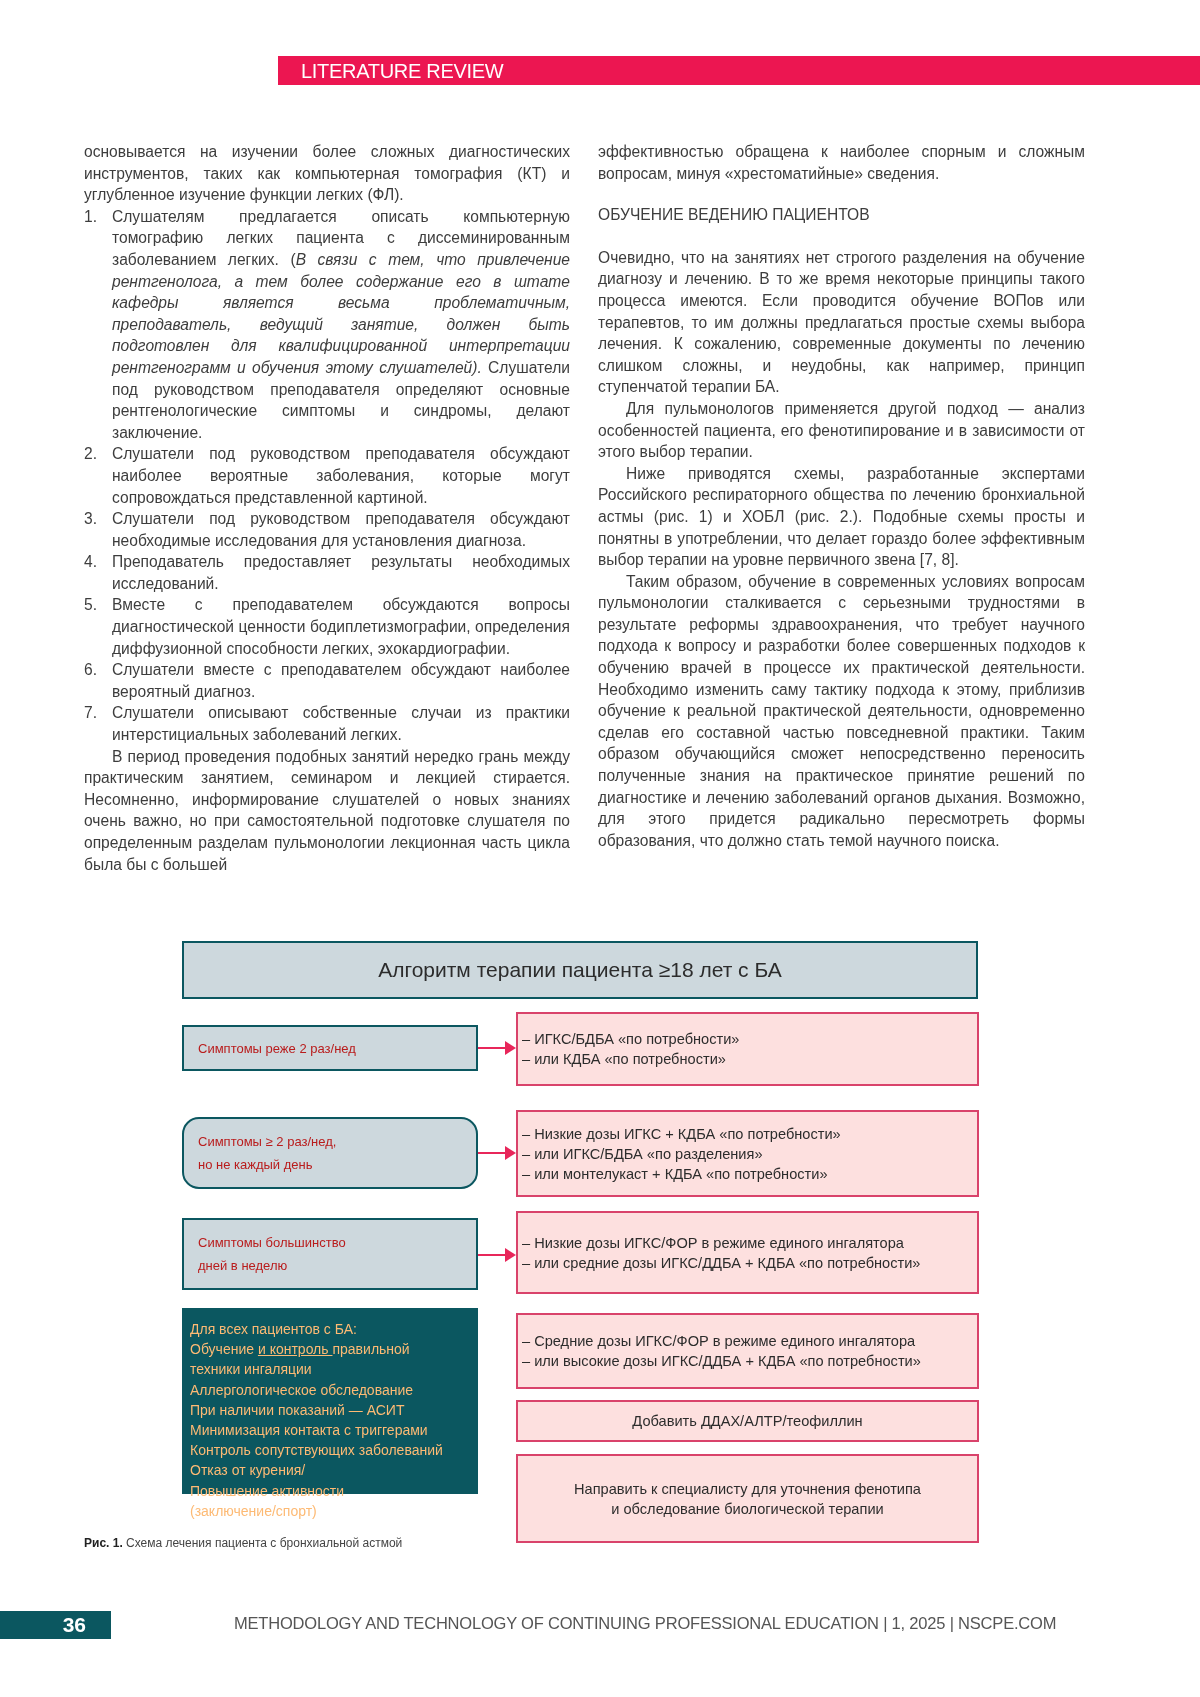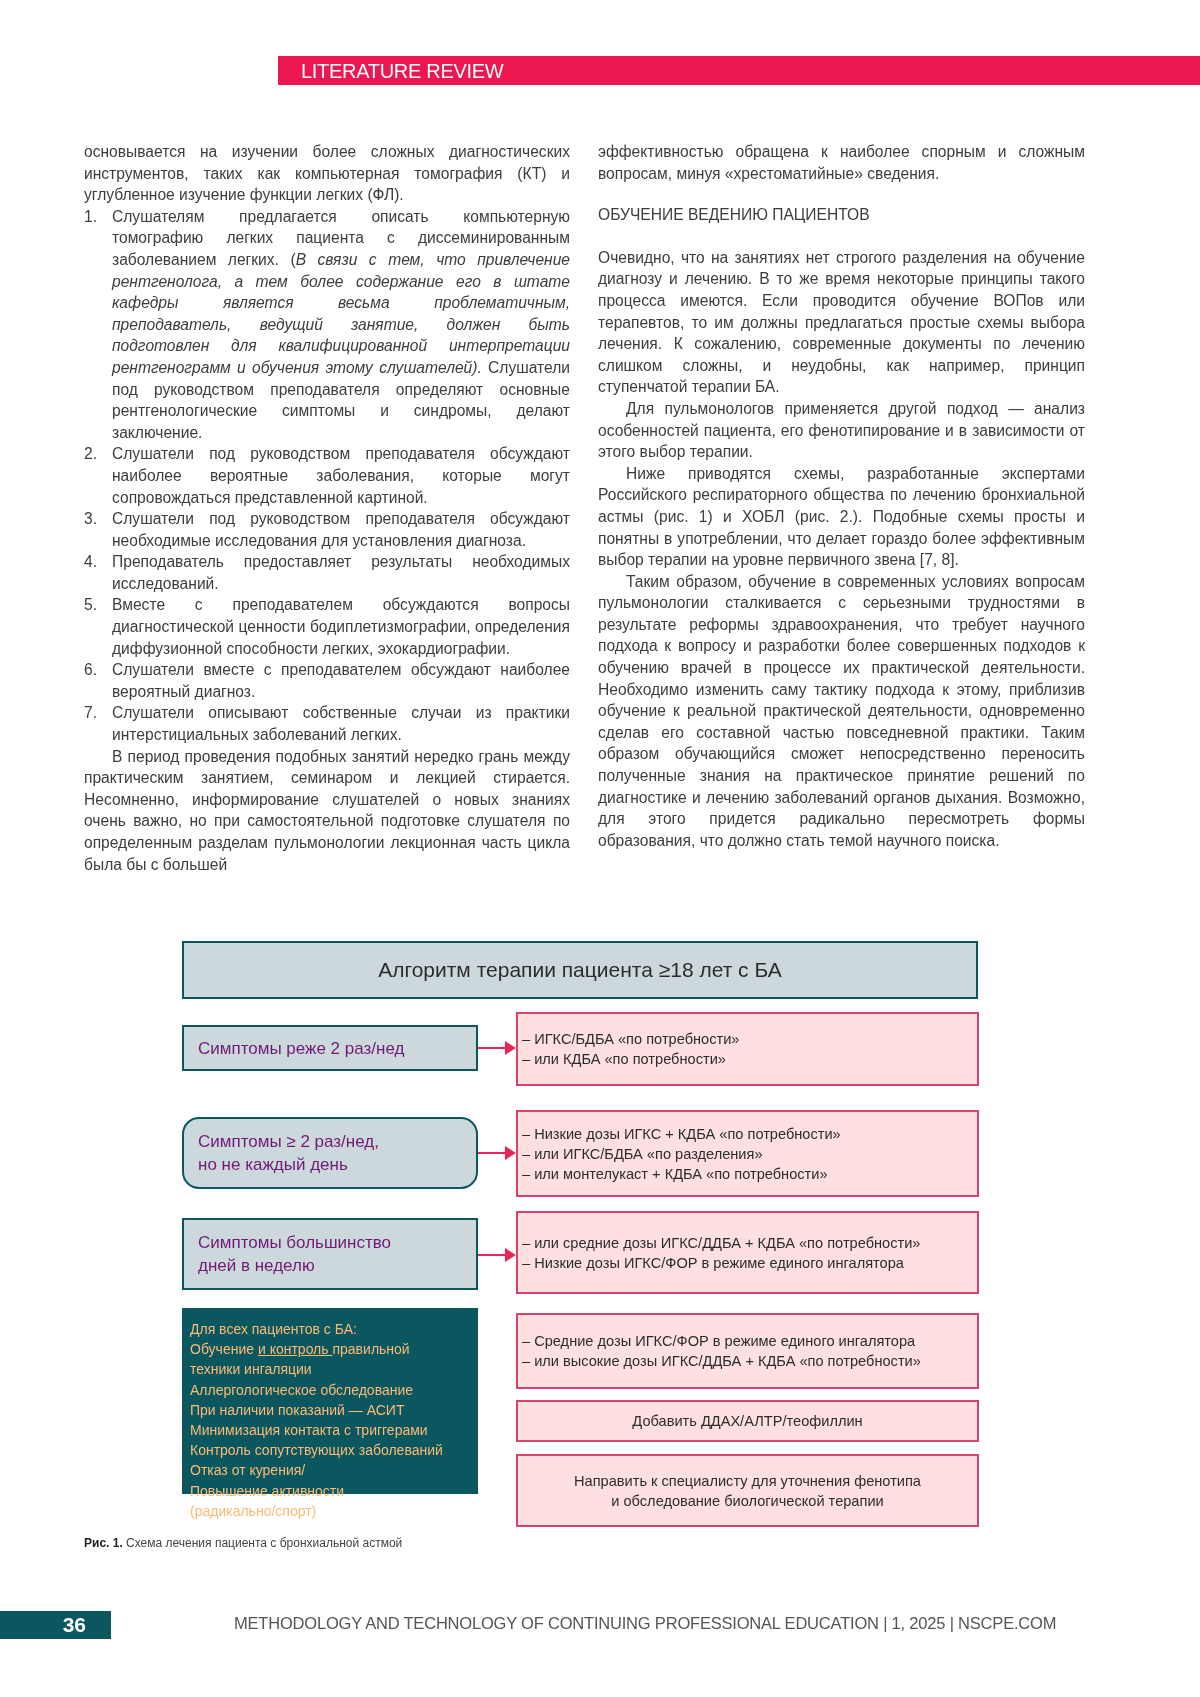--- a/index.html
+++ b/index.html
@@ -21,22 +21,22 @@
   .col ol li { position: relative; padding-left: 28px; }
   .col ol li .num { position: absolute; left: 0; top: 0; }
   .col em { font-style: italic; }
   .section-head { margin: 20px 0 21px 0 !important; text-align: left; }
 
   
   .fc-title { position: absolute; left: 182px; top: 941px; width: 796px; height: 58px;
               background: #cdd8dd; border: 2px solid #0b5760; box-sizing: border-box;
               text-align: center; line-height: 54px; font-size: 21px; color: #2c2c2c; }
   .fc-left { position: absolute; left: 182px; width: 296px; background: #cdd8dd;
-             border: 2px solid #0b5760; box-sizing: border-box; font-size: 17px;
-             line-height: 23px; color: #701a75; padding: 0 14px; display: flex;
+             border: 2px solid #0b5760; box-sizing: border-box; font-size: 13px;
+             line-height: 23px; color: #b91c1c; padding: 0 14px; display: flex;
              flex-direction: column; justify-content: center; }
   .fc-right { position: absolute; left: 516px; width: 463px; background: #fde0df;
               border: 2px solid #d9436b; box-sizing: border-box; font-size: 14.6px;
               line-height: 20px; color: #2c2c2c; padding: 0 4px; display: flex;
               flex-direction: column; justify-content: center; }
   .fc-right.center { text-align: center; }
   .fc-all { position: absolute; left: 182px; top: 1308px; width: 296px; height: 186px;
             background: #0b5760; color: #fdba74; font-size: 14px; line-height: 20.2px;
             padding: 11px 8px; box-sizing: border-box; }
   .fc-all div { white-space: nowrap; }
@@ -116,45 +116,45 @@
 
 <div class="fc-left" style="top:1218px;height:72px;">
   <div>Симптомы большинство</div>
   <div>дней в неделю</div>
 </div>
 <svg class="arrow" style="top:1248px;" viewBox="0 0 38 14">
   <line x1="0" y1="7" x2="28" y2="7" stroke="#e8265a" stroke-width="2"></line>
   <polygon points="27,0 38,7 27,14" fill="#e8265a"></polygon>
 </svg>
 <div class="fc-right" style="top:1211px;height:83px;">
+  <div>– Низкие дозы ИГКС/ФОР в режиме единого ингалятора</div>
   <div>– или средние дозы ИГКС/ДДБА + КДБА «по потребности»</div>
-  <div>– Низкие дозы ИГКС/ФОР в режиме единого ингалятора</div>
 </div>
 
 <div class="fc-all">
   <div>Для всех пациентов с БА:</div>
   <div><span>Обучение </span><span class="ul">и контроль </span><span>правильной</span></div>
   <div>техники ингаляции</div>
   <div>Аллергологическое обследование</div>
   <div>При наличии показаний — АСИТ</div>
   <div>Минимизация контакта с триггерами</div>
   <div>Контроль сопутствующих заболеваний</div>
   <div>Отказ от курения/</div>
   <div>Повышение активности</div>
-  <div>(радикально/спорт)</div>
+  <div>(заключение/спорт)</div>
 </div>
 
 <div class="fc-right" style="top:1313px;height:76px;">
   <div>– Средние дозы ИГКС/ФОР в режиме единого ингалятора</div>
   <div>– или высокие дозы ИГКС/ДДБА + КДБА «по потребности»</div>
 </div>
 <div class="fc-right center" style="top:1400px;height:42px;">
   <div>Добавить ДДАХ/АЛТР/теофиллин</div>
 </div>
-<div class="fc-right center" style="top:1454px;height:73px;">
+<div class="fc-right center" style="top:1454px;height:89px;">
   <div>Направить к специалисту для уточнения фенотипа</div>
   <div>и обследование биологической терапии</div>
 </div>
 
 <div class="caption">
   <b>Рис. 1.</b>&nbsp;<span>Схема лечения пациента с бронхиальной астмой</span>
 </div>
 
 <div class="footer-num">36</div>
 <div class="footer-text">METHODOLOGY AND TECHNOLOGY OF CONTINUING PROFESSIONAL EDUCATION | 1, 2025 | NSCPE.COM</div>

